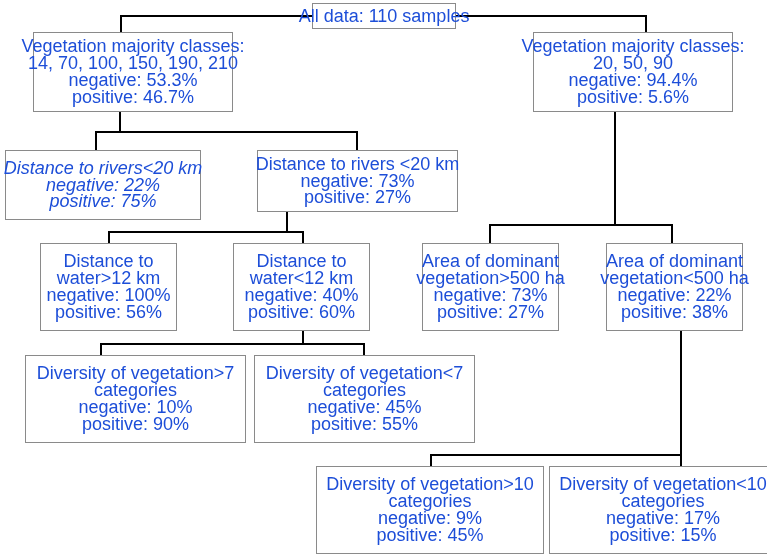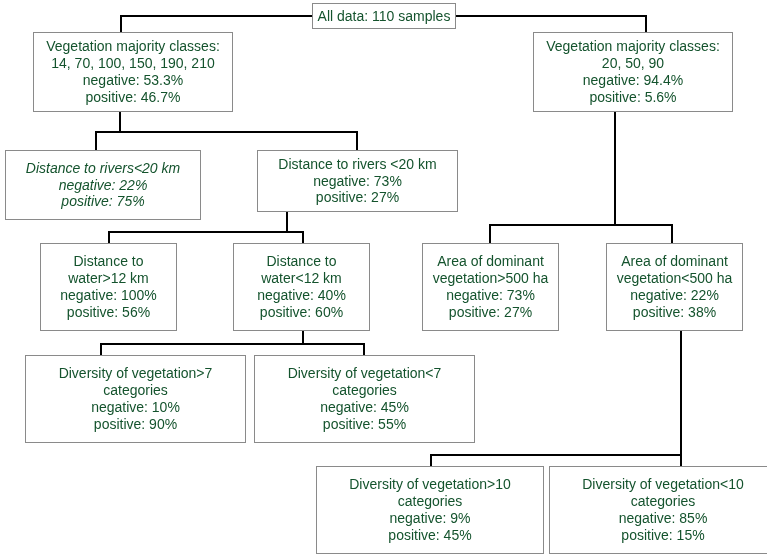--- a/index.html
+++ b/index.html
@@ -16,22 +16,22 @@
     height: 555px;
     background: #ffffff;
     overflow: hidden;
   }
   .node {
     position: absolute;
     box-sizing: border-box;
     border: 1.5px solid #8a8a8a;
     background: #ffffff;
     text-align: right;
-    color: #14532d;
-    font-size: 14px;
+    color: #1d4ed8;
+    font-size: 18px;
     line-height: 16.8px;
     display: flex;
     flex-direction: column;
     justify-content: center;
     align-items: center;
     z-index: 3;
     padding: 2px 4px;
   }
   .node .ln {
     display: block;
@@ -155,17 +155,17 @@
   <div class="node" style="left:316px; top:466px; width:228px; height:88px;">
     <span class="ln">Diversity of vegetation&gt;10</span>
     <span class="ln">categories</span>
     <span class="ln">negative: 9%</span>
     <span class="ln">positive: 45%</span>
   </div>
 
   <div class="node" style="left:549px; top:466px; width:228px; height:88px;">
     <span class="ln">Diversity of vegetation&lt;10</span>
     <span class="ln">categories</span>
-    <span class="ln">negative: 85%</span>
+    <span class="ln">negative: 17%</span>
     <span class="ln">positive: 15%</span>
   </div>
 
 </div>
 
 </body></html>

